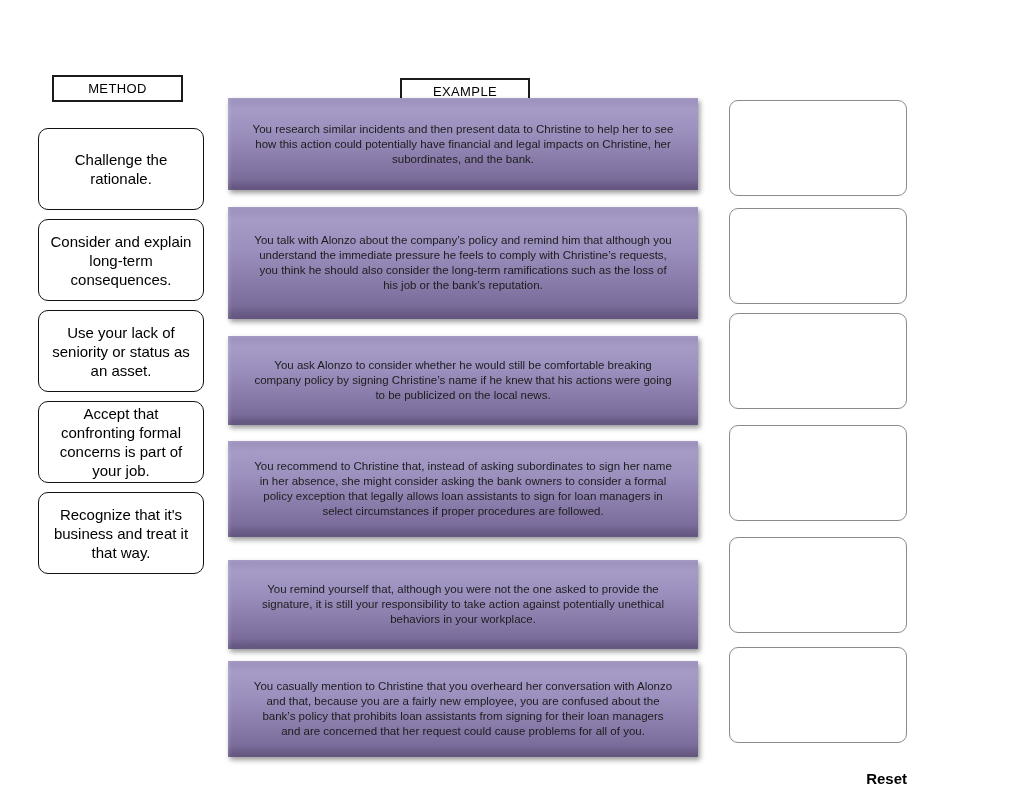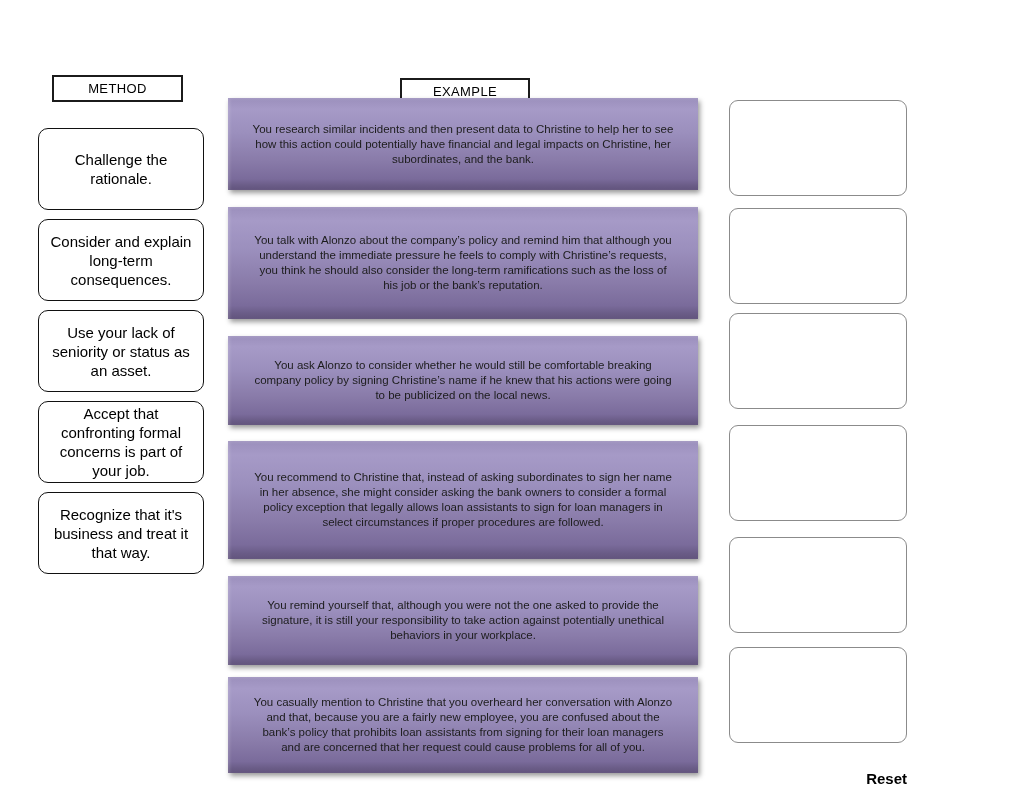--- a/index.html
+++ b/index.html
@@ -64,21 +64,21 @@
     color: #1c1c1c;
     background: linear-gradient(180deg,
       #9b8fbc 0%, #a69ac7 12%, #9b8fbd 38%,
       #897ba9 68%, #7a6b9b 88%, #6a5c87 95%, #62547d 100%);
     box-shadow: 2px 3px 5px rgba(0,0,0,0.40),
                 inset 2px 1px 3px rgba(255,255,255,0.15);
   }
   .example-card:nth-child(1) { height: 92px; margin-bottom: 17px; }
   .example-card:nth-child(2) { height: 112px; margin-bottom: 17px; }
   .example-card:nth-child(3) { height: 89px; margin-bottom: 16px; }
-  .example-card:nth-child(4) { height: 118px; margin-bottom: 17px; }
+  .example-card:nth-child(4) { height: 96px; margin-bottom: 23px; }
   .example-card:nth-child(5) { height: 89px; margin-bottom: 12px; }
   .example-card:nth-child(6) { height: 96px; margin-bottom: 0; }
 
   
   .drop-col { position: absolute; left: 729px; top: 100px; width: 178px; }
   .drop-zone {
     box-sizing: border-box;
     width: 178px;
     height: 96px;
     border: 1px solid #8b8b8b;

